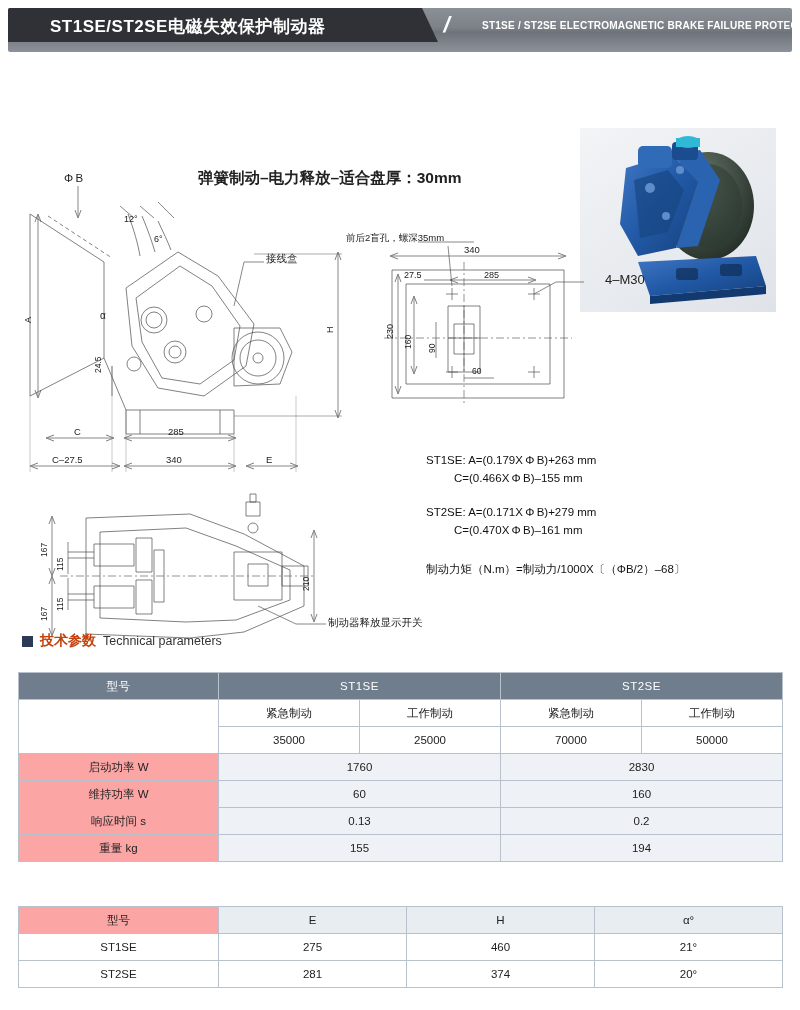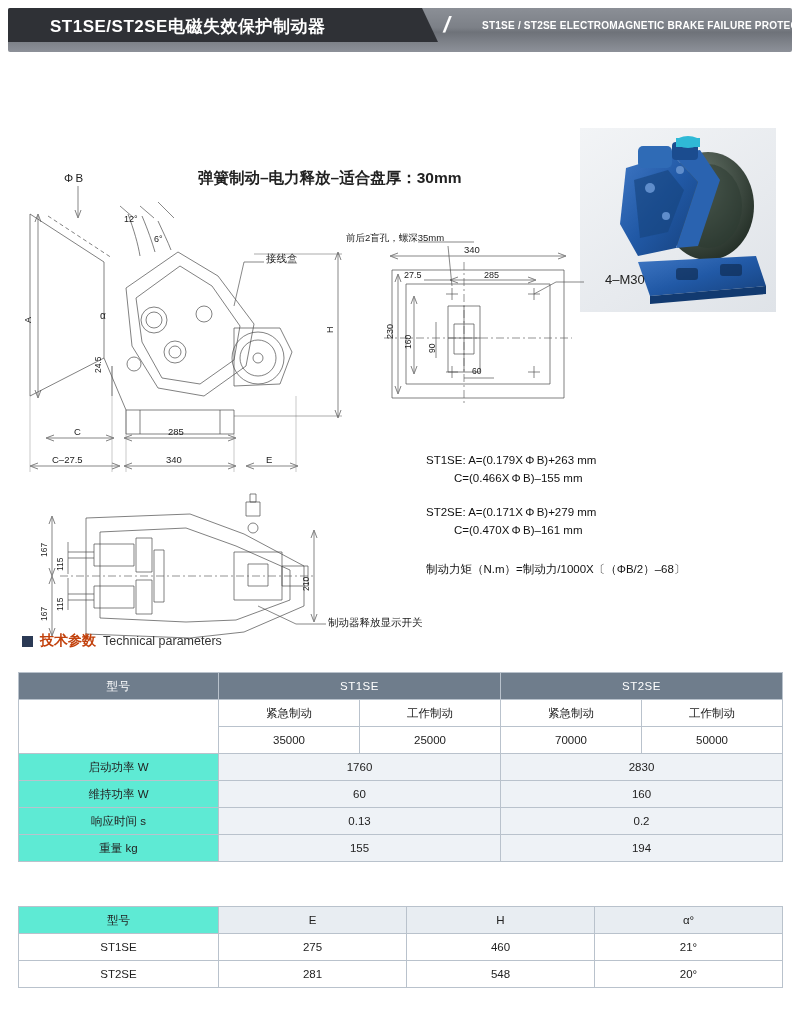--- a/index.html
+++ b/index.html
@@ -96,21 +96,21 @@
   .tbl2{top:906px;}
   .tbl td,.tbl th{
     border:1px solid #b9c2cc;
     text-align:center;
     height:26px;
     padding:0 2px;
     color:#222;
     font-weight:normal;
   }
   .hdr{background:#6f7d8c;color:#fff !important;font-weight:bold;letter-spacing:.5px;}
-  .lbl{background:#5eead4;font-weight:bold;}
+  .lbl{background:#fca5a5;font-weight:bold;}
   .lblplain{background:#e8edf2;}
   .cell{background:#ffffff;}
   .shade{background:#eef2f6;}
   .blank{background:#ffffff;}
 </style>
 </head>
 <body>
 
 <div class="header">
   <div class="blk"></div>
@@ -441,17 +441,17 @@
     </tr>
     <tr>
       <td class="cell">ST1SE</td>
       <td class="cell">275</td>
       <td class="cell">460</td>
       <td class="cell">21°</td>
     </tr>
     <tr>
       <td class="cell">ST2SE</td>
       <td class="cell">281</td>
-      <td class="cell">548</td>
+      <td class="cell">374</td>
       <td class="cell">20°</td>
     </tr>
   </tbody>
 </table>
 
 </body></html>

